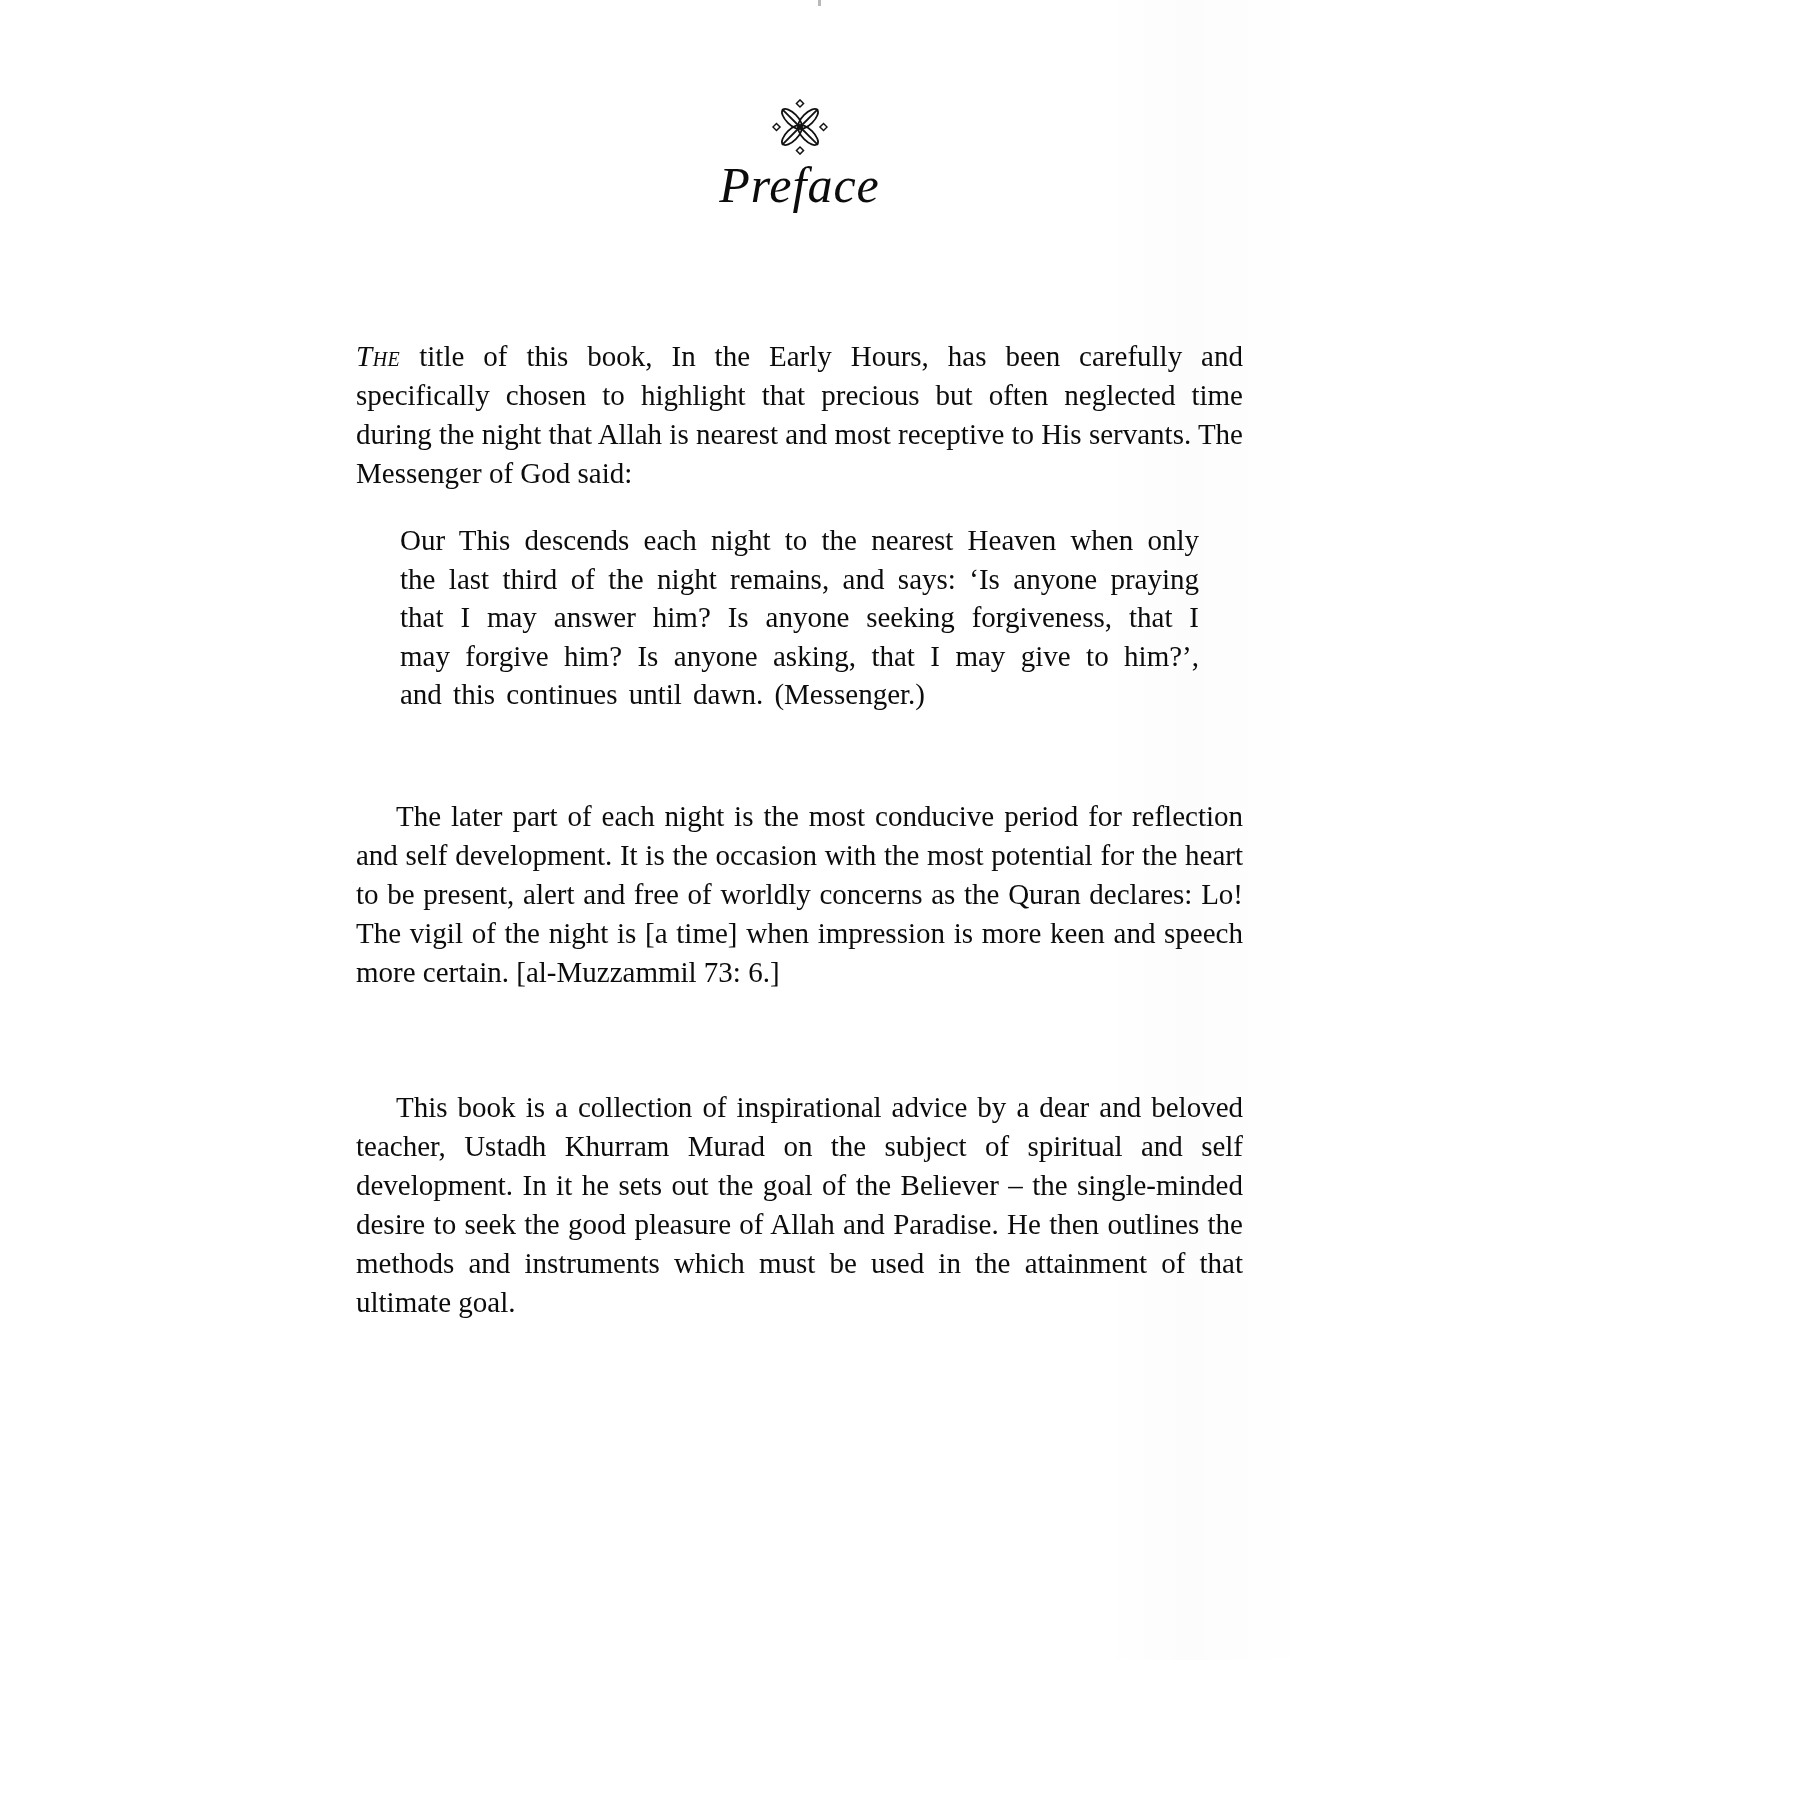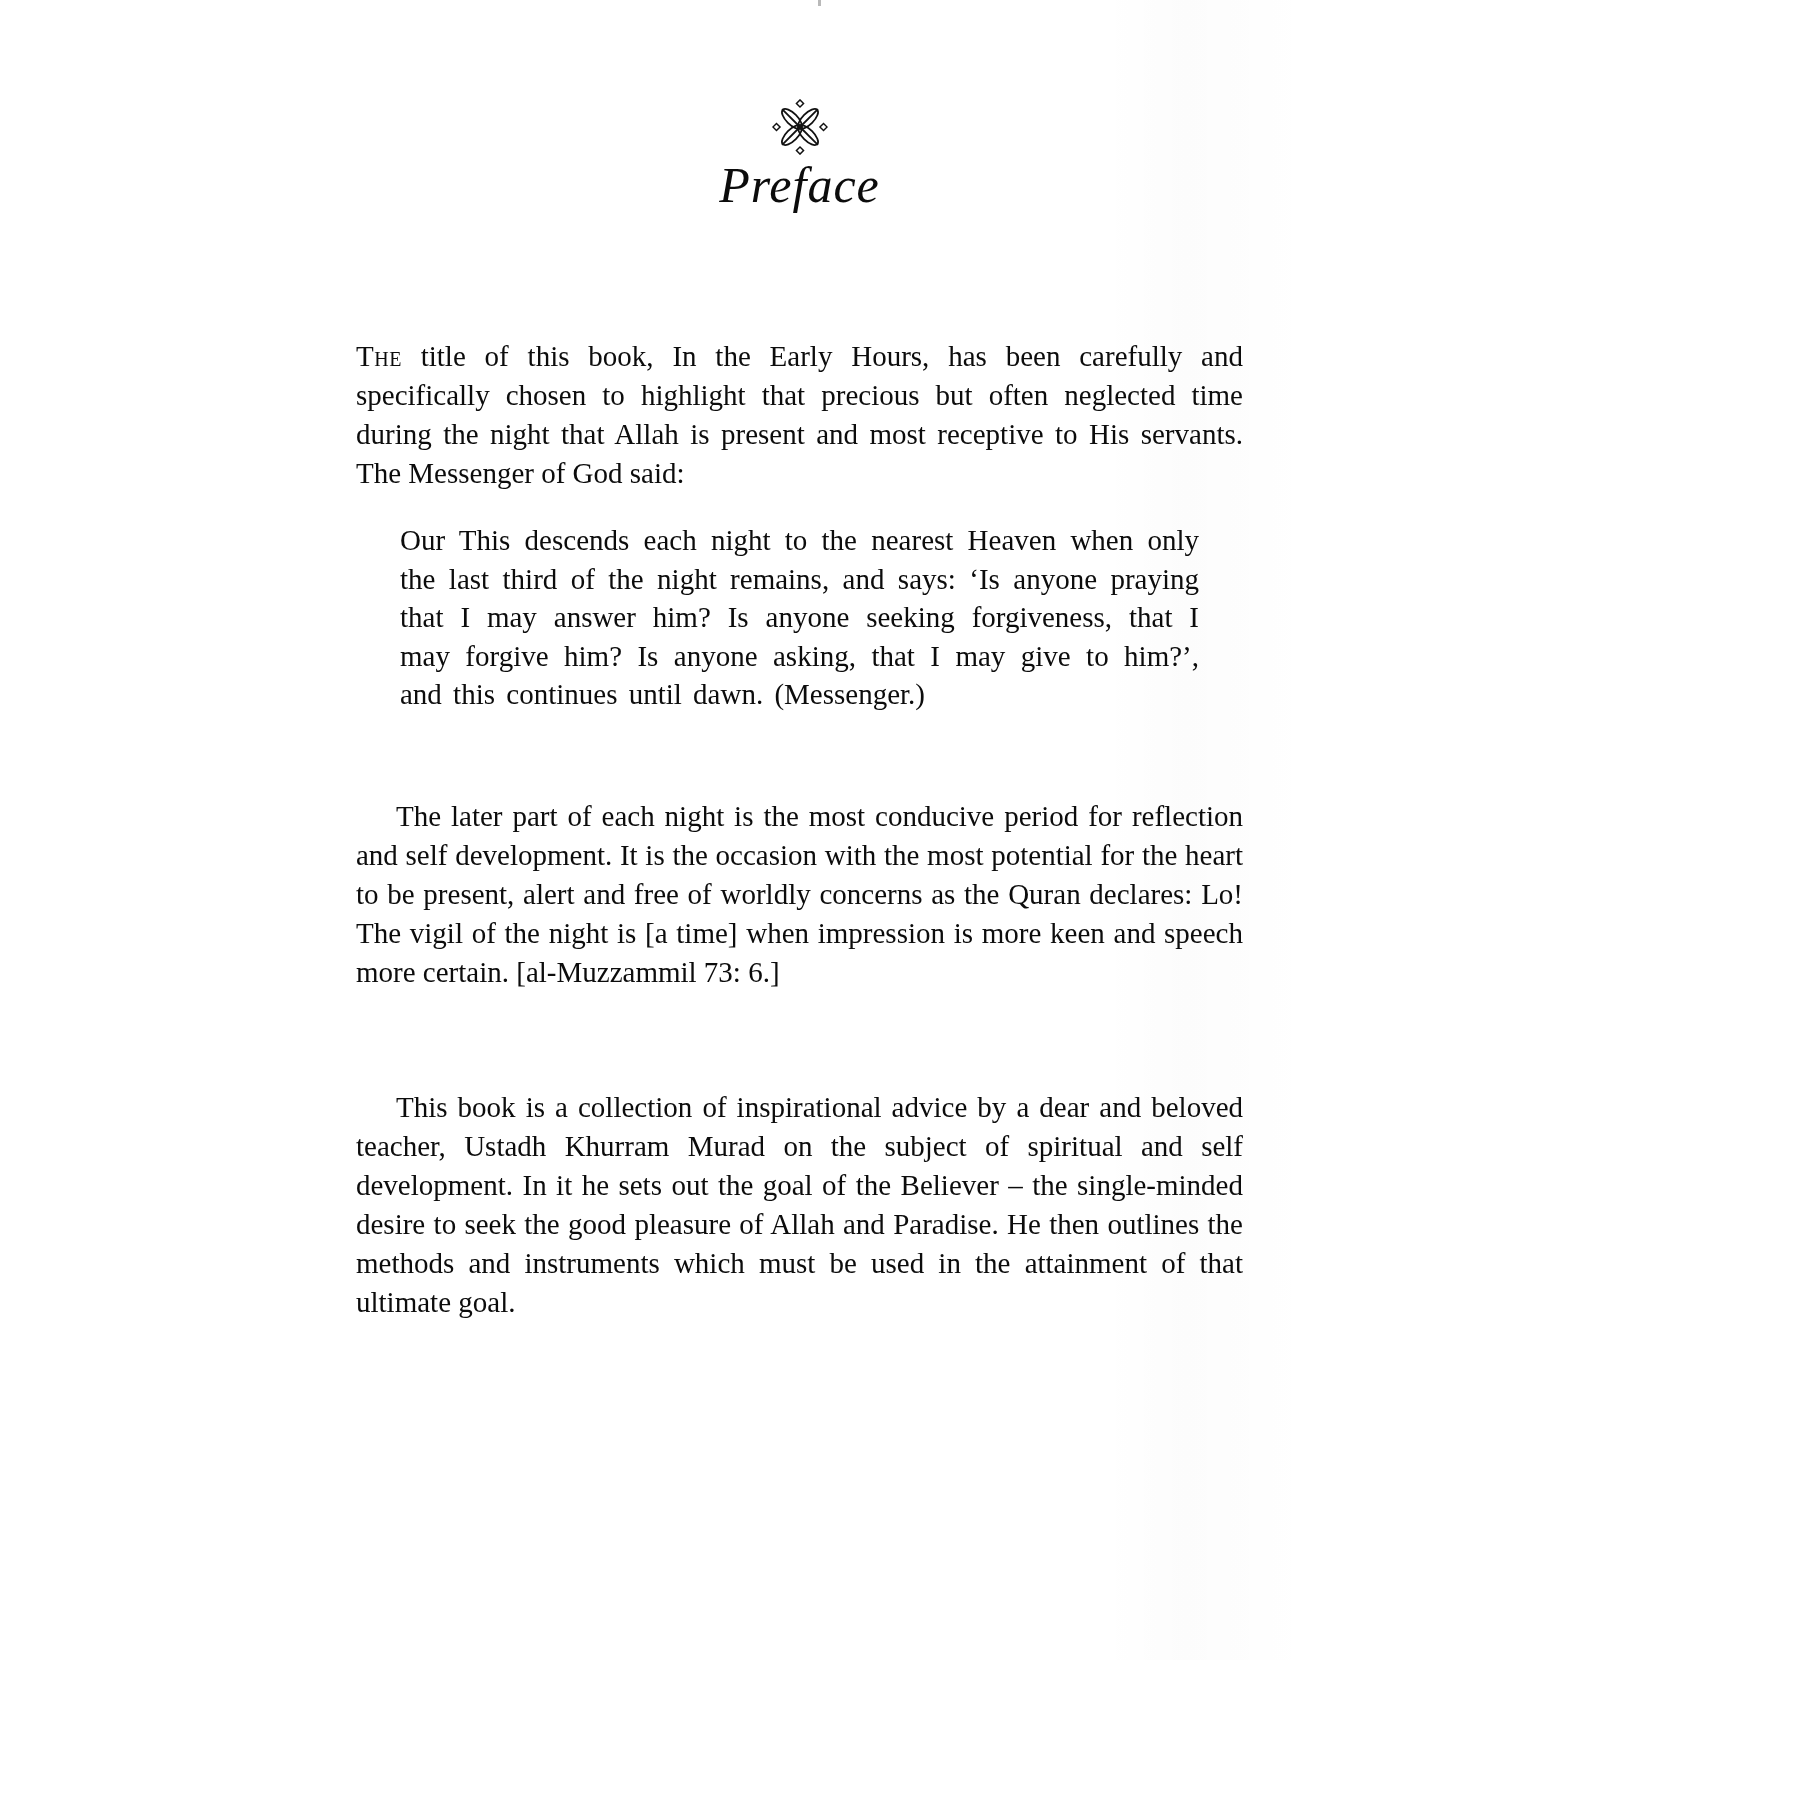--- a/index.html
+++ b/index.html
@@ -45,21 +45,21 @@
     top: 521px;
     padding: 0 44px;
     box-sizing: border-box;
     word-spacing: 4px;
     line-height: 38.5px;
   }
   .para2 { top: 797px; }
   .para3 { top: 1066px; margin-top: 22px; }
   .indent { text-indent: 40px; }
   .r-italic { }
-  .r-smallcaps { font-variant: small-caps; letter-spacing: 0.5px; }
+  .r-smallcaps { font-variant: small-caps; letter-spacing: 0.5px; font-style: italic; }
   .pagenum {
     top: 1684px;
     text-align: center;
     font-size: 24px;
     letter-spacing: 2px;
   }
   .watermark {
     position: absolute;
     left: 1310px;
     top: 1776px;
@@ -94,21 +94,21 @@
           <rect x="45.5" y="87.5" width="9" height="9" transform="rotate(45 50 92)"></rect>
           <rect x="3.5" y="45.5" width="9" height="9" transform="rotate(45 8 50)"></rect>
         </g>
       </g>
       <circle cx="50" cy="50" r="5" fill="#111111"></circle>
     </svg>
   </div>
 
   <h1 class="col title">Preface</h1>
 
-  <p class="col body para1"><span class="r-smallcaps">The</span><span> title of this book, </span><span class="r-italic">In the Early Hours,</span><span> has been carefully and specifically chosen to highlight that precious but often neglected time during the night that Allah is present and most receptive to His servants. The Messenger of God said:</span></p>
+  <p class="col body para1"><span class="r-smallcaps">The</span><span> title of this book, </span><span class="r-italic">In the Early Hours,</span><span> has been carefully and specifically chosen to highlight that precious but often neglected time during the night that Allah is nearest and most receptive to His servants. The Messenger of God said:</span></p>
 
   <div class="col body quote"><span>Our This descends each night to the nearest Heaven when only the last third of the night remains, and says: ‘Is anyone praying that I may answer him? Is anyone seeking forgiveness, that I may forgive him? Is anyone asking, that I may give to him?’, and this continues until dawn. (</span><span class="r-italic">Messenger.</span><span>)</span></div>
 
   <p class="col body para2 indent"><span>The later part of each night is the most conducive period for reflection and self development. It is the occasion with the most potential for the heart to be present, alert and free of worldly concerns as the Quran declares: </span><span class="r-italic">Lo! The vigil of the night is</span><span> [a time] </span><span class="r-italic">when impression is more keen and speech more certain.</span><span> [al-Muzzammil 73: 6.]</span></p>
 
   <p class="col body para3 indent"><span>This book is a collection of inspirational advice by a dear and beloved teacher, </span><span class="r-italic">Ustadh</span><span> Khurram Murad on the subject of spiritual and self development. In it he sets out the goal of the Believer – the single-minded desire to seek the good pleasure of Allah and Paradise. He then outlines the methods and instruments which must be used in the attainment of that ultimate goal.</span></p>
 
   <div class="col pagenum">IX</div>
 
   <div class="watermark">Copyrighted material</div>

